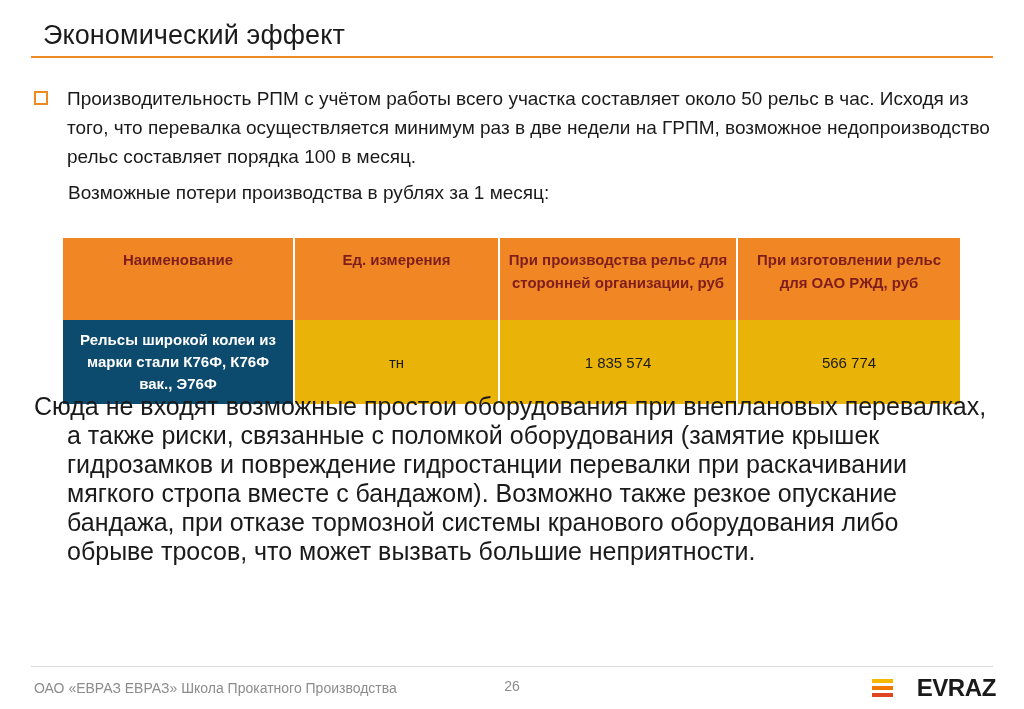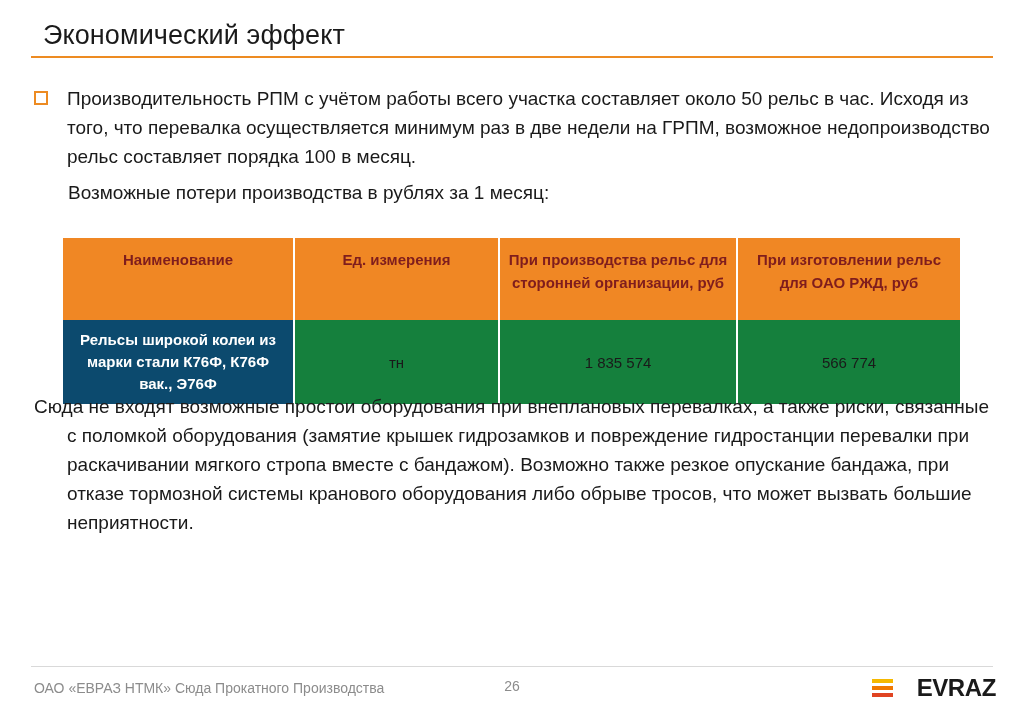--- a/index.html
+++ b/index.html
@@ -110,21 +110,21 @@
     font-weight: bold;
     text-align: center;
     vertical-align: top;
     padding: 10px 8px 10px 8px;
     height: 62px;
     border-right: 2px solid #ffffff;
   }
   table.effect-table th:last-child { border-right: none; }
 
   table.effect-table td {
-    background: #15803d;
+    background: #eab308;
     color: #1a1a1a;
     font-size: 15px;
     line-height: 23px;
     text-align: center;
     vertical-align: middle;
     padding: 9px 8px;
     height: 54px;
     border-right: 2px solid #ffffff;
   }
   table.effect-table td:last-child { border-right: none; }
@@ -135,21 +135,21 @@
     font-weight: bold;
     line-height: 22px;
   }
 
   
   .para-block {
     position: absolute;
     left: 34px;
     top: 392px;
     width: 958px;
-    font-size: 19px;
+    font-size: 25px;
     line-height: 29px;
     color: #1a1a1a;
   }
   .para-inner {
     padding-left: 33px;
     text-indent: -33px;
   }
 
   
   .footer-rule {
@@ -249,21 +249,21 @@
         </tr>
       </tbody>
     </table>
   </div>
 
   <div class="para-block">
     <div class="para-inner">Сюда не входят возможные простои оборудования при внеплановых перевалках,  а также риски, связанные с поломкой оборудования (замятие крышек гидрозамков и повреждение гидростанции перевалки при раскачивании  мягкого стропа вместе с бандажом). Возможно также резкое опускание бандажа, при отказе тормозной системы кранового оборудования либо обрыве тросов, что может вызвать большие неприятности.</div>
   </div>
 
   <div class="footer-rule"></div>
-  <div class="footer-left">ОАО «ЕВРАЗ НТМК» Сюда Прокатного Производства</div>
+  <div class="footer-left">ОАО «ЕВРАЗ ЕВРАЗ» Школа Прокатного Производства</div>
   <div class="footer-page">26</div>
   <div class="logo">
     <span class="logo-mark">
       <span class="logo-bar b1"></span>
       <span class="logo-bar b2"></span>
       <span class="logo-bar b3"></span>
     </span>
     <span class="logo-word">EVRAZ</span>
   </div>
 

